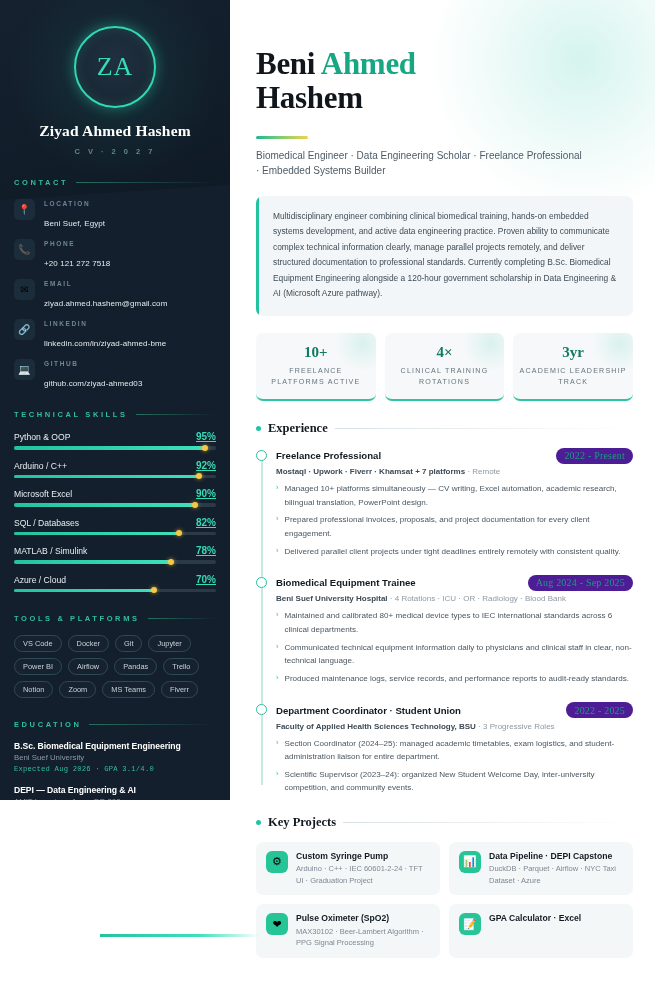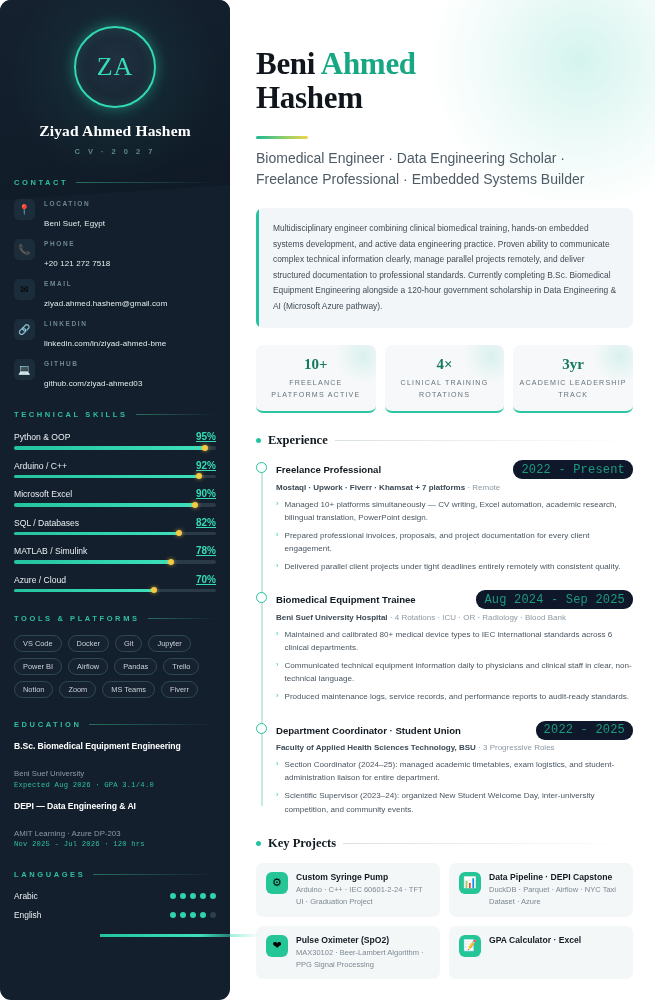--- a/index.html
+++ b/index.html
@@ -6,24 +6,23 @@
   body{
     width:655px;height:1000px;
     background:#ffffff;
     font-family:"Liberation Sans", sans-serif;
     overflow:hidden;
   }
   .page{position:relative;width:655px;height:1000px;display:flex;background:#ffffff;overflow:hidden;}
 
   
   .sidebar{
-    position:relative;width:230px;height:1000px;flex:0 0 230px;
+    position:relative;width:230px;height:800px;flex:0 0 230px;
     background:#131f2c;
     overflow:hidden;
-    border-radius:11px;
   }
   .sb-headblock{
     position:absolute;left:0;top:0;width:230px;height:200px;
     background:linear-gradient(160deg,#15212f 0%,#0f1a26 100%);
     clip-path:polygon(0 0,230px 0,230px 185px,0 200px);
   }
   .sb-headblock:after{
     content:"";position:absolute;left:0;top:0;width:230px;height:200px;
     background:radial-gradient(circle at 50% 38%, rgba(45,212,178,.10) 0%, rgba(45,212,178,0) 62%);
   }
@@ -83,21 +82,21 @@
   
   .chips{display:flex;flex-wrap:wrap;gap:6px;}
   .chip{
     border:1px solid #2d4a54;border-radius:11px;padding:3px 8px;
     color:#c6d3da;font-size:7.4px;background:rgba(255,255,255,.015);white-space:nowrap;
   }
 
   
   .edu{margin-bottom:12px;}
   .edu-deg{color:#ffffff;font-size:8.6px;font-weight:700;letter-spacing:-.05px;}
-  .edu-org{color:#8a9aa4;font-size:7.8px;margin-top:18px;}
+  .edu-org{color:#8a9aa4;font-size:7.8px;margin-top:2px;}
   .edu-meta{color:#2fbf9f;font-size:7.2px;margin-top:2.5px;font-family:"Liberation Mono", monospace;letter-spacing:.2px;}
 
   
   .lang-row{display:flex;justify-content:space-between;align-items:center;margin-bottom:9px;}
   .lang-name{color:#e8eef2;font-size:8.4px;}
   .dots{display:flex;gap:4px;}
   .dot{width:6px;height:6px;border-radius:50%;background:#2c4049;}
   .dot.on{background:#2fd3ad;}
 
   .sb-accent{
@@ -115,21 +114,21 @@
   }
   .main-inner{position:relative;z-index:2;padding:26px 22px 0 26px;}
 
   .title{
     font-family:"Liberation Serif", serif;font-weight:700;
     font-size:31px;line-height:1.1;color:#10161c;letter-spacing:-.3px;
   }
   .title .mid{color:#17a883;}
   .title-rule{width:52px;height:3px;border-radius:2px;margin:10px 0 9px;
     background:linear-gradient(90deg,#1fb894 0%,#8fcf6a 55%,#f3d24e 100%);}
-  .tagline{color:#4e5b66;font-size:14px;line-height:1.55;max-width:330px;}
+  .tagline{color:#4e5b66;font-size:10px;line-height:1.55;max-width:330px;}
 
   .summary{
     margin-top:17px;display:flex;background:#f3f6f8;border-radius:7px;overflow:hidden;
   }
   .summary-bar{width:3px;flex:0 0 3px;background:#23c3a0;}
   .summary-txt{padding:13px 16px 14px 14px;color:#3f4c57;font-size:8.4px;line-height:1.85;}
 
   .stats{display:flex;gap:9px;margin-top:17px;}
   .stat{
     flex:1;position:relative;background:#f6f8f9;border-radius:7px;
@@ -152,22 +151,22 @@
   .tl-line{position:absolute;left:5px;top:4px;bottom:10px;width:1.6px;background:#c8e9e0;}
   .job{position:relative;margin-bottom:17px;}
   .job:last-child{margin-bottom:0;}
   .job-marker{
     position:absolute;left:-20px;top:2px;width:9px;height:9px;border-radius:50%;
     background:#ffffff;border:1.8px solid #23c3a0;
   }
   .job-top{display:flex;justify-content:space-between;align-items:center;gap:10px;}
   .job-role{color:#121a21;font-size:9.6px;font-weight:700;}
   .job-date{
-    background:#0f172a;color:#1d9b7e;border-radius:9px;padding:2.5px 8px;
-    font-family:Liberation Mono, monospace;font-size:12px;white-space:nowrap;letter-spacing:.2px;
+    background:#4c1d95;color:#1d9b7e;border-radius:9px;padding:2.5px 8px;
+    font-family:Liberation Serif, serif;font-size:10px;white-space:nowrap;letter-spacing:.2px;
   }
   .job-org{margin-top:3.5px;font-size:8px;color:#8d99a3;}
   .job-org b{color:#3d4a55;font-weight:700;}
   .bullets{margin-top:6px;}
   .bi{display:flex;gap:6px;margin-bottom:4.5px;}
   .bi-mark{color:#2cc4a2;font-size:7.5px;line-height:1.7;flex:0 0 auto;}
   .bi-txt{color:#4a5661;font-size:8.1px;line-height:1.65;}
 
   .projects{display:grid;grid-template-columns:1fr 1fr;gap:9px;}
   .proj{

